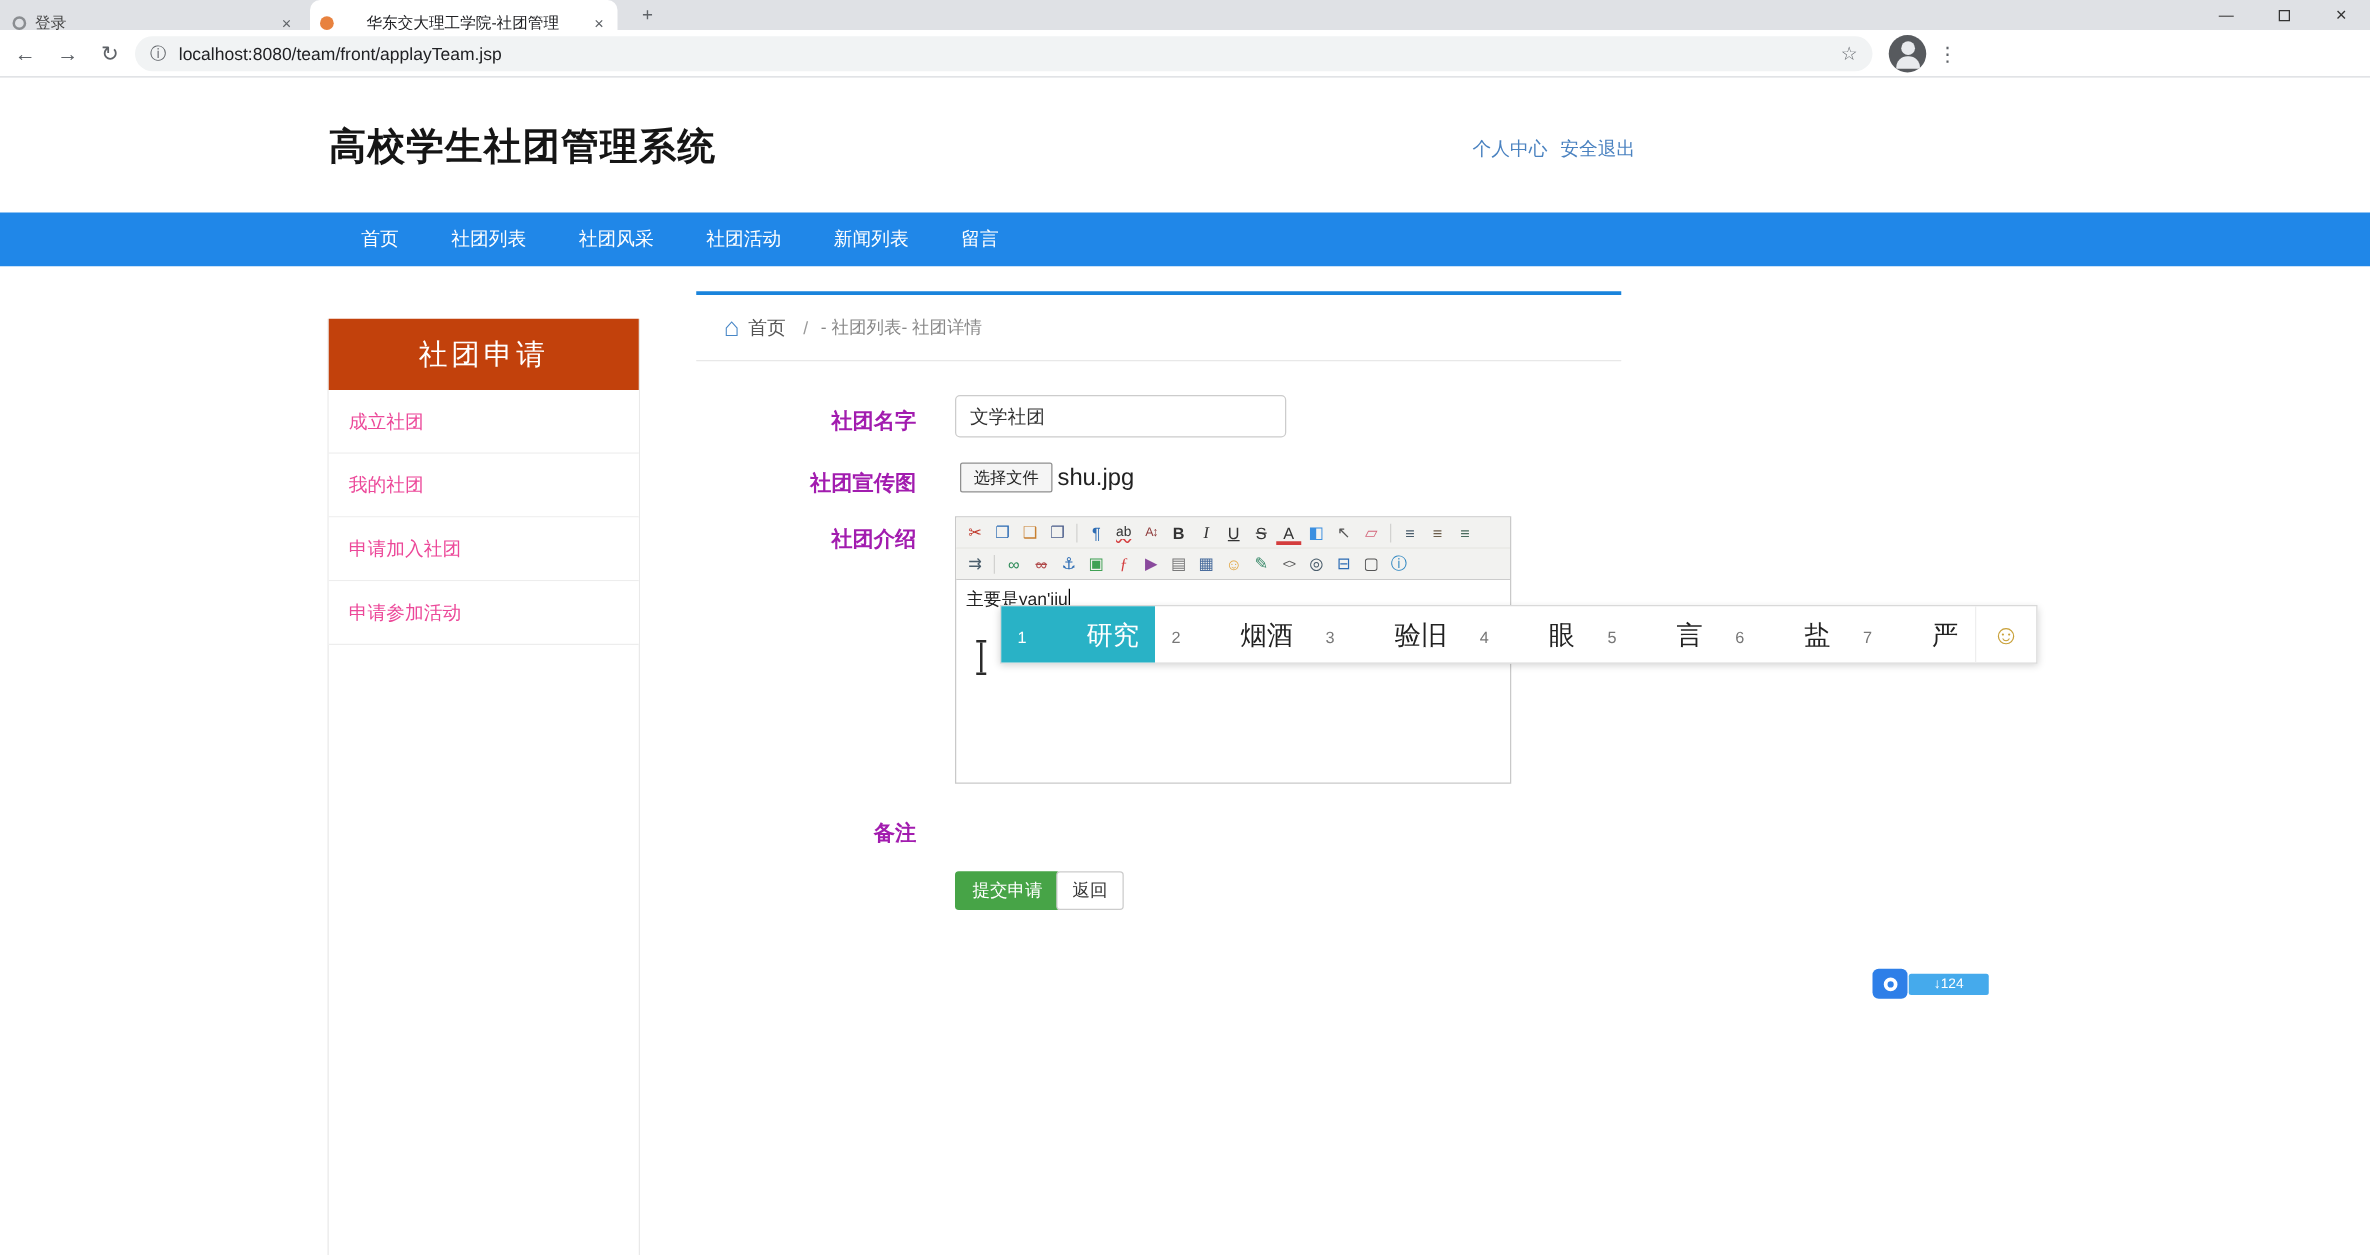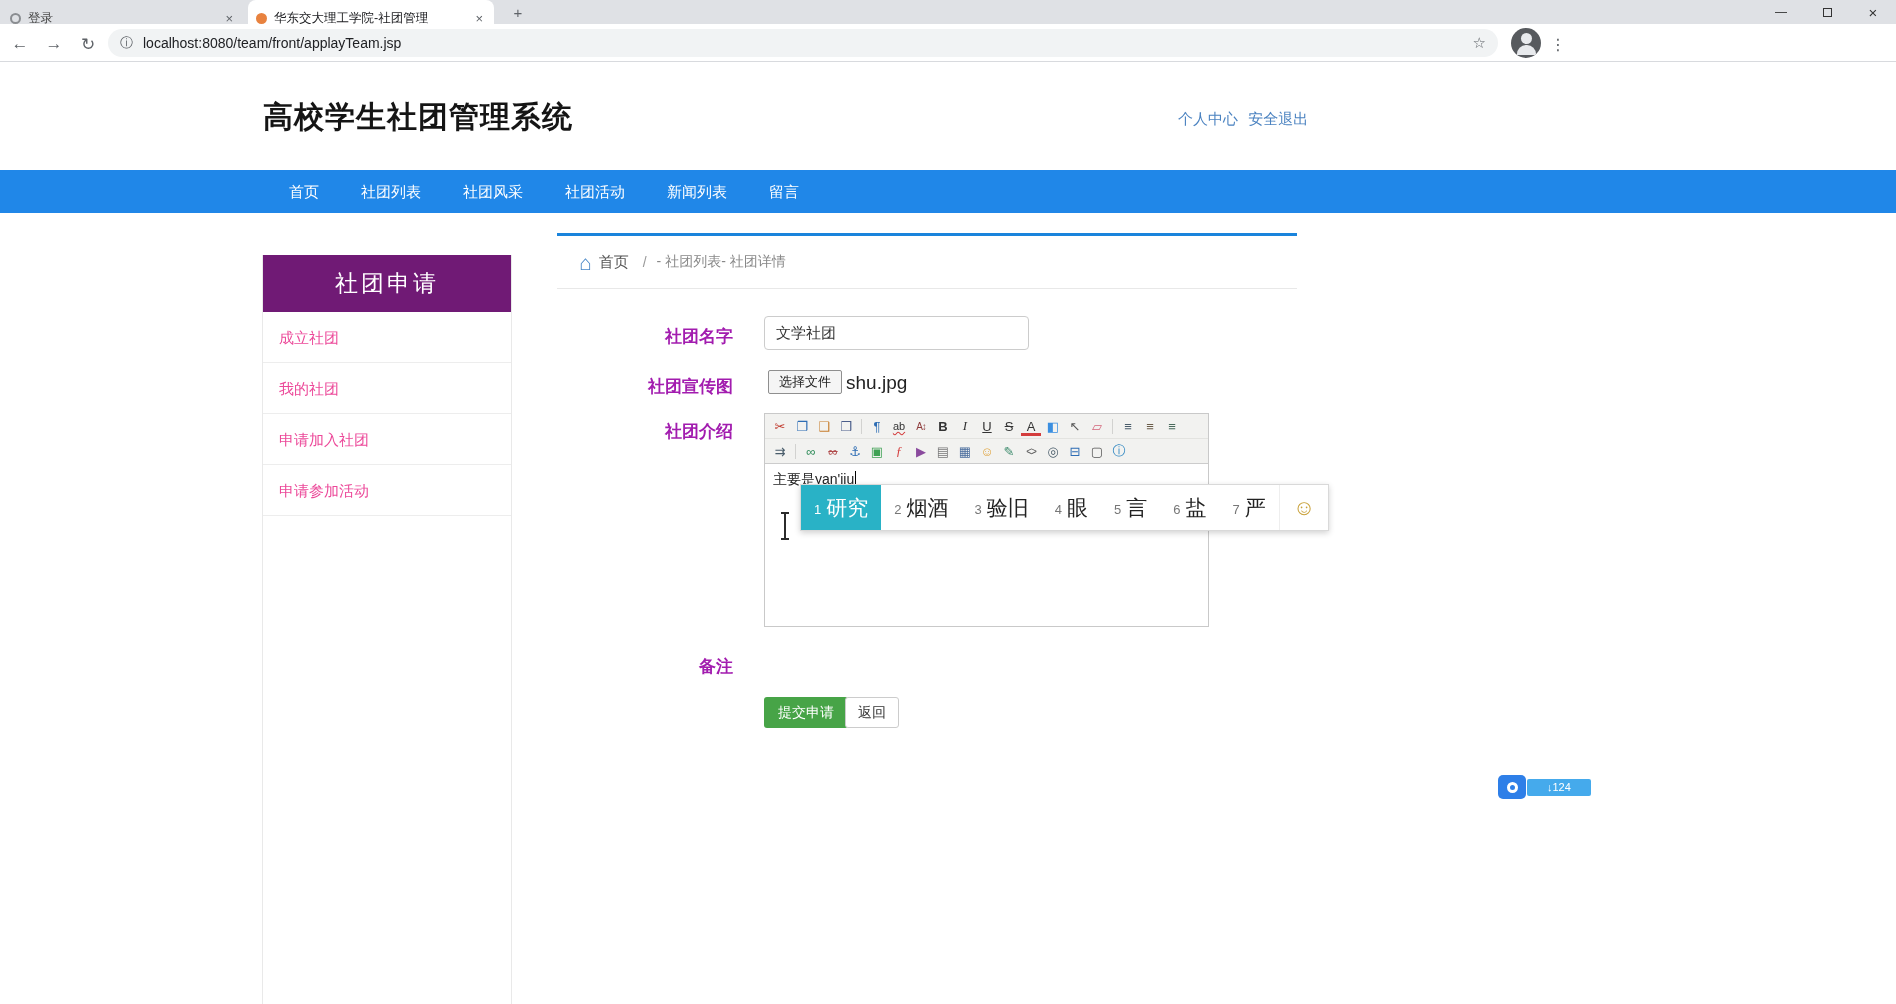--- a/index.html
+++ b/index.html
@@ -4,21 +4,21 @@
 <style>
   * { box-sizing: border-box; margin: 0; padding: 0; }
   html,body { width:1896px; height:1004px; overflow:hidden; }
   body { font-family:"Liberation Sans","DejaVu Sans",sans-serif; cursor:default; background:#fff; }
   .screen { position:relative; width:1896px; height:1004px; background:#fff; overflow:hidden; }
 
   
   .tabstrip { position:absolute; left:0; top:0; width:1896px; height:24px; background:#dfe1e5; }
   .tab { position:absolute; top:0; height:36px; display:flex; align-items:center; padding:0 8px; font-size:12.5px; color:#444; }
   .tab.t1 { left:2px; width:242px; }
-  .tab.t2 { left:248px; width:246px; background:#fff; border-radius:8px 8px 0 0; color:#202124; }
+  .tab.t2 { left:248px; width:246px; background:#fff; border-radius:8px 8px 0 0; color:#202124;text-align:center; }
   .tab .fav { width:11px; height:11px; border-radius:50%; margin-right:7px; flex:0 0 auto; }
   .fav1 { border:2px solid #8a8d91; background:#dfe1e5; }
   .fav2 { background:#e8823f; }
   .tab .ttl { flex:1; overflow:hidden; white-space:nowrap; text-overflow:ellipsis; }
   .tab .tclose { margin-left:6px; color:#5f6368; font-size:13px; line-height:1; padding:1px 3px; border-radius:50%; }
   .newtab { position:absolute; left:506px; top:2px; width:24px; height:20px; display:flex; align-items:center; justify-content:center; font-size:15px; color:#5f6368; }
   .wincontrols { position:absolute; right:0; top:0; height:24px; display:flex; }
   .winbtn { width:46px; height:24px; display:flex; align-items:center; justify-content:center; color:#333; font-size:12px; }
   .winbtn .sq { width:9px; height:9px; border:1px solid #333; display:block; }
   .winbtn.close { font-size:15px; }
@@ -39,21 +39,21 @@
   .site-title { position:absolute; left:263px; top:97px; font-size:30px; font-weight:700; color:#151515; letter-spacing:1px; }
   .header-links { position:absolute; left:1178px; top:110px; font-size:15px; }
   .header-links a { color:#4a82c0; text-decoration:none; margin-right:6px; }
 
   
   .mainnav { position:absolute; left:0; top:170px; width:1896px; height:43px; background:#2087e8; display:flex; padding-left:268px; }
   .mainnav .nitem { line-height:43px; padding:0 21px; color:#fff; font-size:15px; white-space:nowrap; }
 
   
   .sidebar { position:absolute; left:262px; top:255px; width:250px; height:749px; background:#fff; border-left:1px solid #e9e9e9; border-right:1px solid #e9e9e9; }
-  .sidebar-header { height:57px; background:#701a75; color:#fff; font-size:23px; line-height:57px; text-align:center; letter-spacing:3px; }
+  .sidebar-header { height:57px; background:#c2410c; color:#fff; font-size:23px; line-height:57px; text-align:center; letter-spacing:3px; }
   .side-item { height:51px; line-height:51px; padding-left:16px; font-size:15px; color:#ec4899; border-bottom:1px solid #ededed; background:#fff; }
 
   
   .panel { position:absolute; left:557px; top:233px; width:740px; height:600px; background:#fff; border-top:3px solid #1a84dc; }
   .breadcrumb { position:absolute; left:22px; top:13px; height:26px; display:flex; align-items:center; font-size:14px; color:#888; }
   .breadcrumb .homeico { font-size:21px; color:#4786c6; margin-right:7px; line-height:1; }
   .breadcrumb .bh { color:#555; font-size:15px; text-decoration:none; }
   .breadcrumb .bsep { margin:0 10px 0 14px; color:#999; }
   .bc-line { position:absolute; left:0; top:52px; width:740px; border-bottom:1px solid #e8e8e8; }
 
@@ -84,21 +84,21 @@
 
   
   .btn-submit { position:absolute; left:207px; top:461px; height:31px; padding:4px 14px; background:#47a447; color:#fff; border:none; border-radius:3px; font-size:14px; font-family:inherit; }
   .btn-back { position:absolute; left:288px; top:461px; height:31px; padding:0 12px; background:#fff; color:#333; border:1px solid #ccc; border-radius:3px; font-size:14px; font-family:inherit; }
 
   
   .ime { position:absolute; left:800px; top:484px; height:47px; background:#fff; border:1px solid #d9d9d9; box-shadow:0 2px 6px rgba(0,0,0,.18); display:flex; align-items:stretch; z-index:60; }
   .ime-cands { display:flex; align-items:stretch; }
   .cand { display:flex; align-items:center; padding:0 13px; gap:5px; }
   .cand .cnum { font-size:13px; color:#777; margin-top:3px; }
-  .cand .ctext { font-size:21px; color:#222; }
+  .cand .ctext { font-size:21px; color:#222;margin-left:43px; }
   .cand.sel { background:#29b2c6; }
   .cand.sel .cnum, .cand.sel .ctext { color:#fff; }
   .ime-right { display:flex; align-items:center; padding:0 13px; border-left:1px solid #eee; }
   .ime-right .smiley { font-size:22px; color:#c9a13a; }
 
   
   .ibeam { position:absolute; left:780px; top:512px; width:10px; height:28px; z-index:70; }
   .ibeam .stem { position:absolute; left:4px; top:2px; width:2px; height:24px; background:#2b2b2b; }
   .ibeam .cap { position:absolute; left:1px; width:8px; height:2px; background:#2b2b2b; }
   .ibeam .cap.top { top:0; } .ibeam .cap.bot { bottom:0; }

